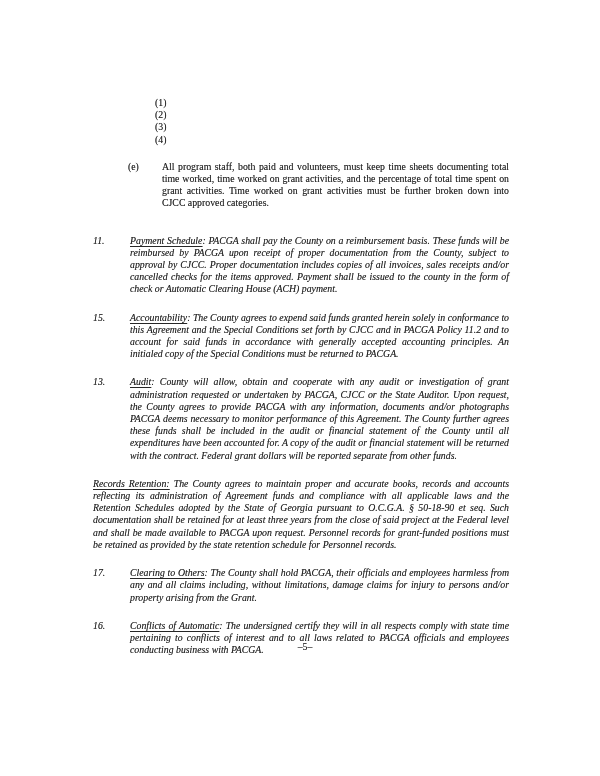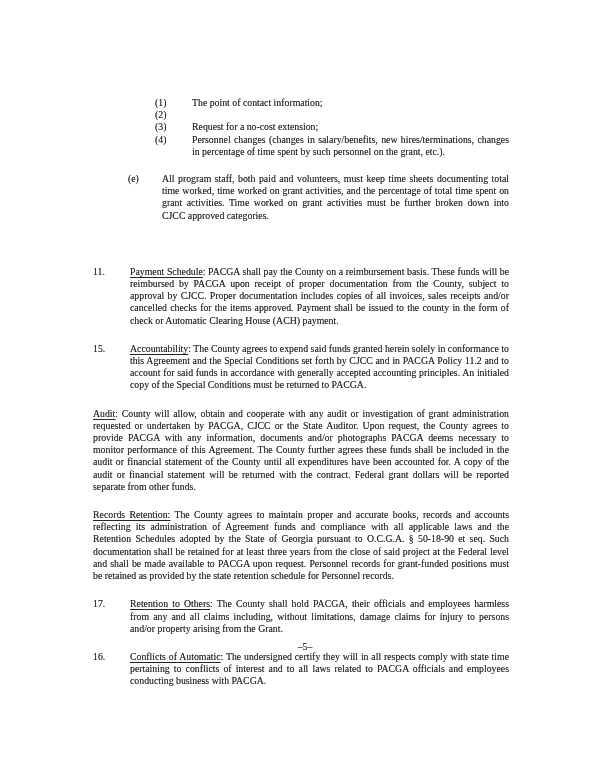--- a/index.html
+++ b/index.html
@@ -46,21 +46,21 @@
     margin-top: 15px;
   }
   .lettered-item .marker {
     flex: 0 0 34px;
   }
   .lettered-item .text {
     flex: 1;
     text-align: justify;
   }
   
-  .sections { margin-top: 44px; }
+  .sections { margin-top: 25px; font-style: italic; }
   .section {
     display: flex;
     margin-bottom: 16px;
   }
   .section .num {
     flex: 0 0 37px;
   }
   .section .body {
     flex: 1;
     text-align: justify;
@@ -79,32 +79,29 @@
 </style>
 </head>
 <body>
 
 <div class="page">
   <div class="content">
 
     <ul class="sublist">
       <li class="sublist-item">
         <span class="marker">(1)</span>
-        <span class="text">The point of contact information;</span>
       </li>
       <li class="sublist-item">
         <span class="marker">(2)</span>
       </li>
       <li class="sublist-item">
         <span class="marker">(3)</span>
-        <span class="text">Request for a no-cost extension;</span>
       </li>
       <li class="sublist-item">
         <span class="marker">(4)</span>
-        <span class="text">Personnel changes (changes in salary/benefits, new hires/terminations, changes in percentage of time spent by such personnel on the grant, etc.).</span>
       </li>
     </ul>
 
     <div class="lettered-item">
       <span class="marker">(e)</span>
       <span class="text">All program staff, both paid and volunteers, must keep time sheets documenting total time worked, time worked on grant activities, and the percentage of total time spent on grant activities. Time worked on grant activities must be further broken down into CJCC approved categories.</span>
     </div>
 
     <div class="sections">
 
@@ -112,30 +109,31 @@
         <span class="num">11.</span>
         <div class="body"><span class="heading">Payment Schedule</span><span>: PACGA shall pay the County on a reimbursement basis. These funds will be reimbursed by PACGA upon receipt of proper documentation from the County, subject to approval by CJCC. Proper documentation includes copies of all invoices, sales receipts and/or cancelled checks for the items approved. Payment shall be issued to the county in the form of check or Automatic Clearing House (ACH) payment.</span></div>
       </div>
 
       <div class="section">
         <span class="num">15.</span>
         <div class="body"><span class="heading">Accountability</span><span>: The County agrees to expend said funds granted herein solely in conformance to this Agreement and the Special Conditions set forth by CJCC and in PACGA Policy 11.2 and to account for said funds in accordance with generally accepted accounting principles. An initialed copy of the Special Conditions must be returned to PACGA.</span></div>
       </div>
 
       <div class="section">
+        <span class="num">13.</span>
         <div class="body"><span class="heading">Audit</span><span>: County will allow, obtain and cooperate with any audit or investigation of grant administration requested or undertaken by PACGA, CJCC or the State Auditor. Upon request, the County agrees to provide PACGA with any information, documents and/or photographs PACGA deems necessary to monitor performance of this Agreement. The County further agrees these funds shall be included in the audit or financial statement of the County until all expenditures have been accounted for. A copy of the audit or financial statement will be returned with the contract. Federal grant dollars will be reported separate from other funds.</span></div>
       </div>
 
       <div class="section">
         <div class="body"><span class="heading">Records Retention:</span><span> The County agrees to maintain proper and accurate books, records and accounts reflecting its administration of Agreement funds and compliance with all applicable laws and the Retention Schedules adopted by the State of Georgia pursuant to O.C.G.A. § 50-18-90 et seq. Such documentation shall be retained for at least three years from the close of said project at the Federal level and shall be made available to PACGA upon request. Personnel records for grant-funded positions must be retained as provided by the state retention schedule for Personnel records.</span></div>
       </div>
 
       <div class="section">
         <span class="num">17.</span>
-        <div class="body"><span class="heading">Retention to Others</span><span>: The County shall hold PACGA, their officials and employees harmless from any and all claims including, without limitations, damage claims for injury to persons and/or property arising from the Grant.</span></div>
+        <div class="body"><span class="heading">Clearing to Others</span><span>: The County shall hold PACGA, their officials and employees harmless from any and all claims including, without limitations, damage claims for injury to persons and/or property arising from the Grant.</span></div>
       </div>
 
       <div class="section">
         <span class="num">16.</span>
         <div class="body"><span class="heading">Conflicts of Automatic</span><span>: The undersigned certify they will in all respects comply with state time pertaining to conflicts of interest and to all laws related to PACGA officials and employees conducting business with PACGA.</span></div>
       </div>
 
     </div>
   </div>
 

